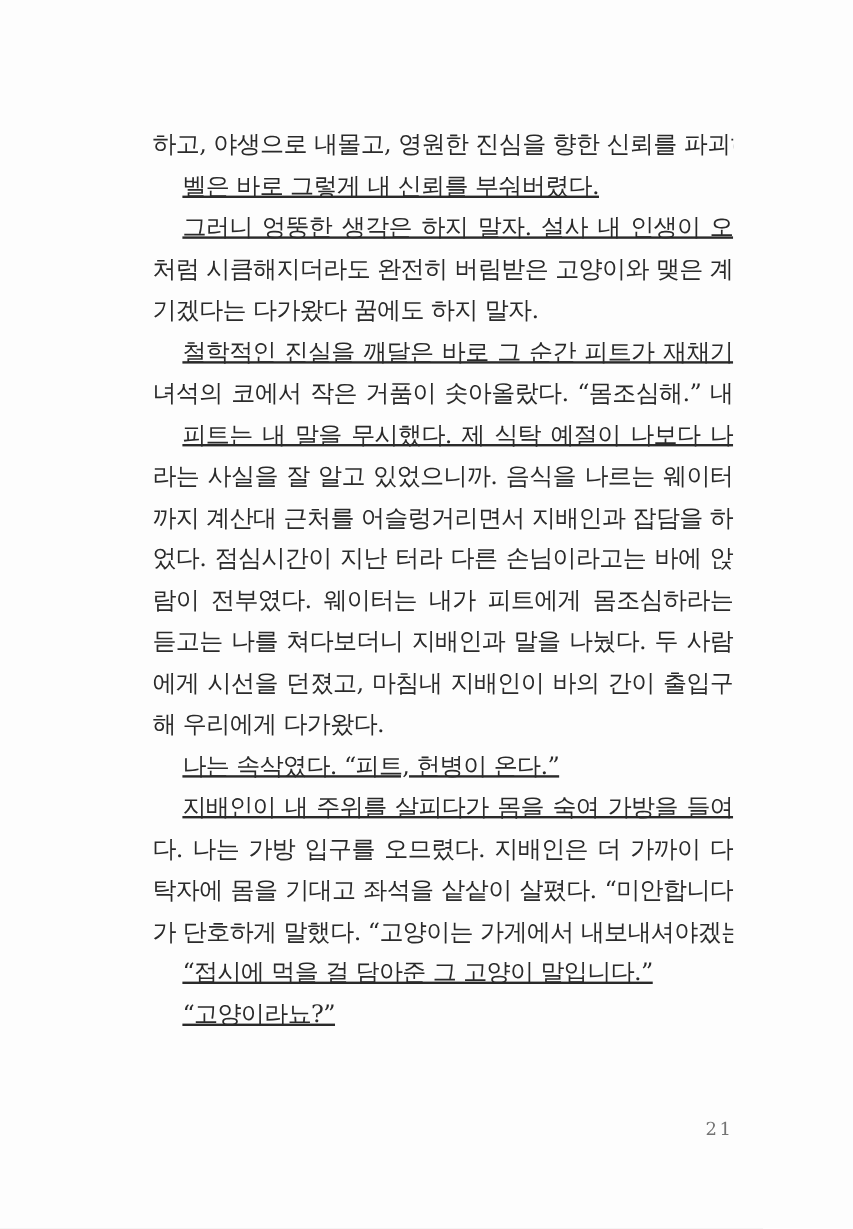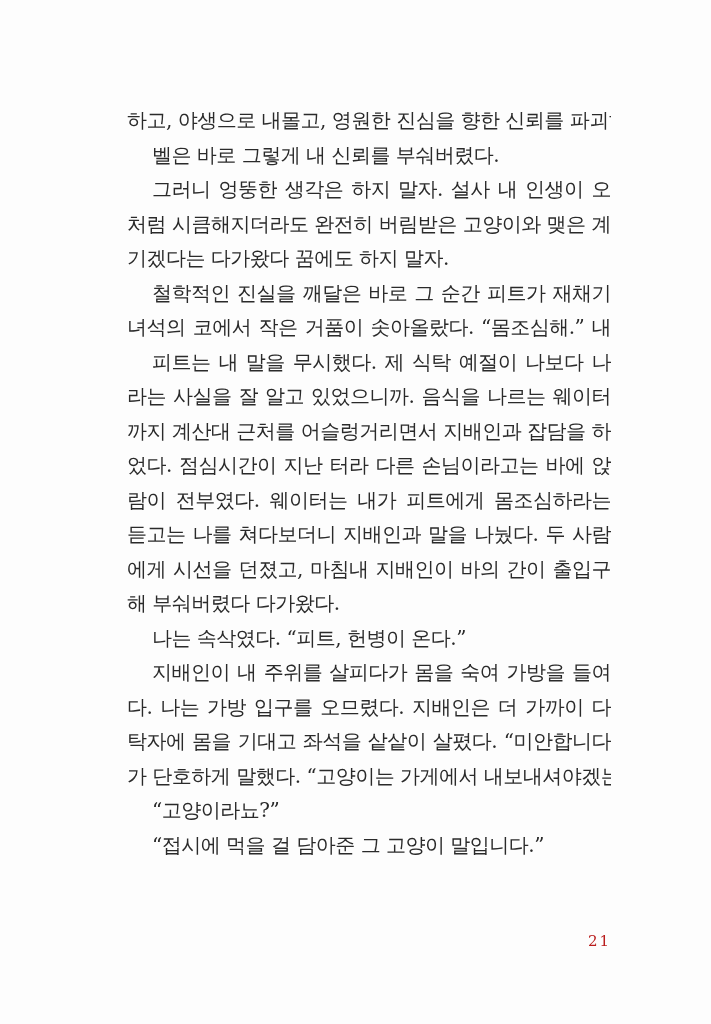--- a/index.html
+++ b/index.html
@@ -38,28 +38,29 @@
   
   .line.fill {
     white-space: normal;
     text-align: justify;
     text-align-last: justify;
     word-break: break-all;
   }
   
   .line.indent {
     text-indent: 25px;
+    text-decoration: underline;
   }
   .page-number {
     position: absolute;
     left: 588px;
     top: 932px;
     font-size: 15px;
     letter-spacing: 2px;
-    color: #b91c1c;
+    color: #737373;
     font-variant-numeric: oldstyle-nums;
   }
 </style>
 </head>
 <body>
 
 <div class="page">
   <div class="text-block">
       <div class="paragraph">
         <div class="line">하고, 야생으로 내몰고, 영원한 진심을 향한 신뢰를 파괴하든지.</div>
@@ -77,32 +78,32 @@
         <div class="line fill">녀석의 코에서 작은 거품이 솟아올랐다. “몸조심해.” 내가 말했</div>
       </div>
       <div class="paragraph">
         <div class="line indent fill">피트는 내 말을 무시했다. 제 식탁 예절이 나보다 나은 편이</div>
         <div class="line fill">라는 사실을 잘 알고 있었으니까. 음식을 나르는 웨이터는 그때</div>
         <div class="line fill">까지 계산대 근처를 어슬렁거리면서 지배인과 잡담을 하고 있</div>
         <div class="line fill">었다. 점심시간이 지난 터라 다른 손님이라고는 바에 앉은 한 사</div>
         <div class="line fill">람이 전부였다. 웨이터는 내가 피트에게 몸조심하라는 소리를</div>
         <div class="line fill">듣고는 나를 쳐다보더니 지배인과 말을 나눴다. 두 사람은 우리</div>
         <div class="line fill">에게 시선을 던졌고, 마침내 지배인이 바의 간이 출입구를 통과</div>
-        <div class="line">해 부숴버렸다 다가왔다.</div>
+        <div class="line">해 우리에게 다가왔다.</div>
       </div>
       <div class="paragraph">
         <div class="line indent">나는 속삭였다. “피트, 헌병이 온다.”</div>
       </div>
       <div class="paragraph">
         <div class="line indent fill">지배인이 내 주위를 살피다가 몸을 숙여 가방을 들여다보았</div>
         <div class="line fill">다. 나는 가방 입구를 오므렸다. 지배인은 더 가까이 다가서서</div>
         <div class="line fill">탁자에 몸을 기대고 좌석을 샅샅이 살폈다. “미안합니다만.” 그</div>
         <div class="line">가 단호하게 말했다. “고양이는 가게에서 내보내셔야겠는데요.”</div>
       </div>
       <div class="paragraph">
-        <div class="line indent">“고양이라뇨?”</div>
+        <div class="line indent">“접시에 먹을 걸 담아준 그 고양이 말입니다.”</div>
       </div>
       <div class="paragraph">
-        <div class="line indent">“접시에 먹을 걸 담아준 그 고양이 말입니다.”</div>
+        <div class="line indent">“고양이라뇨?”</div>
       </div>
     </div>
   <div class="page-number">21</div>
 </div>
 
 </body></html>

